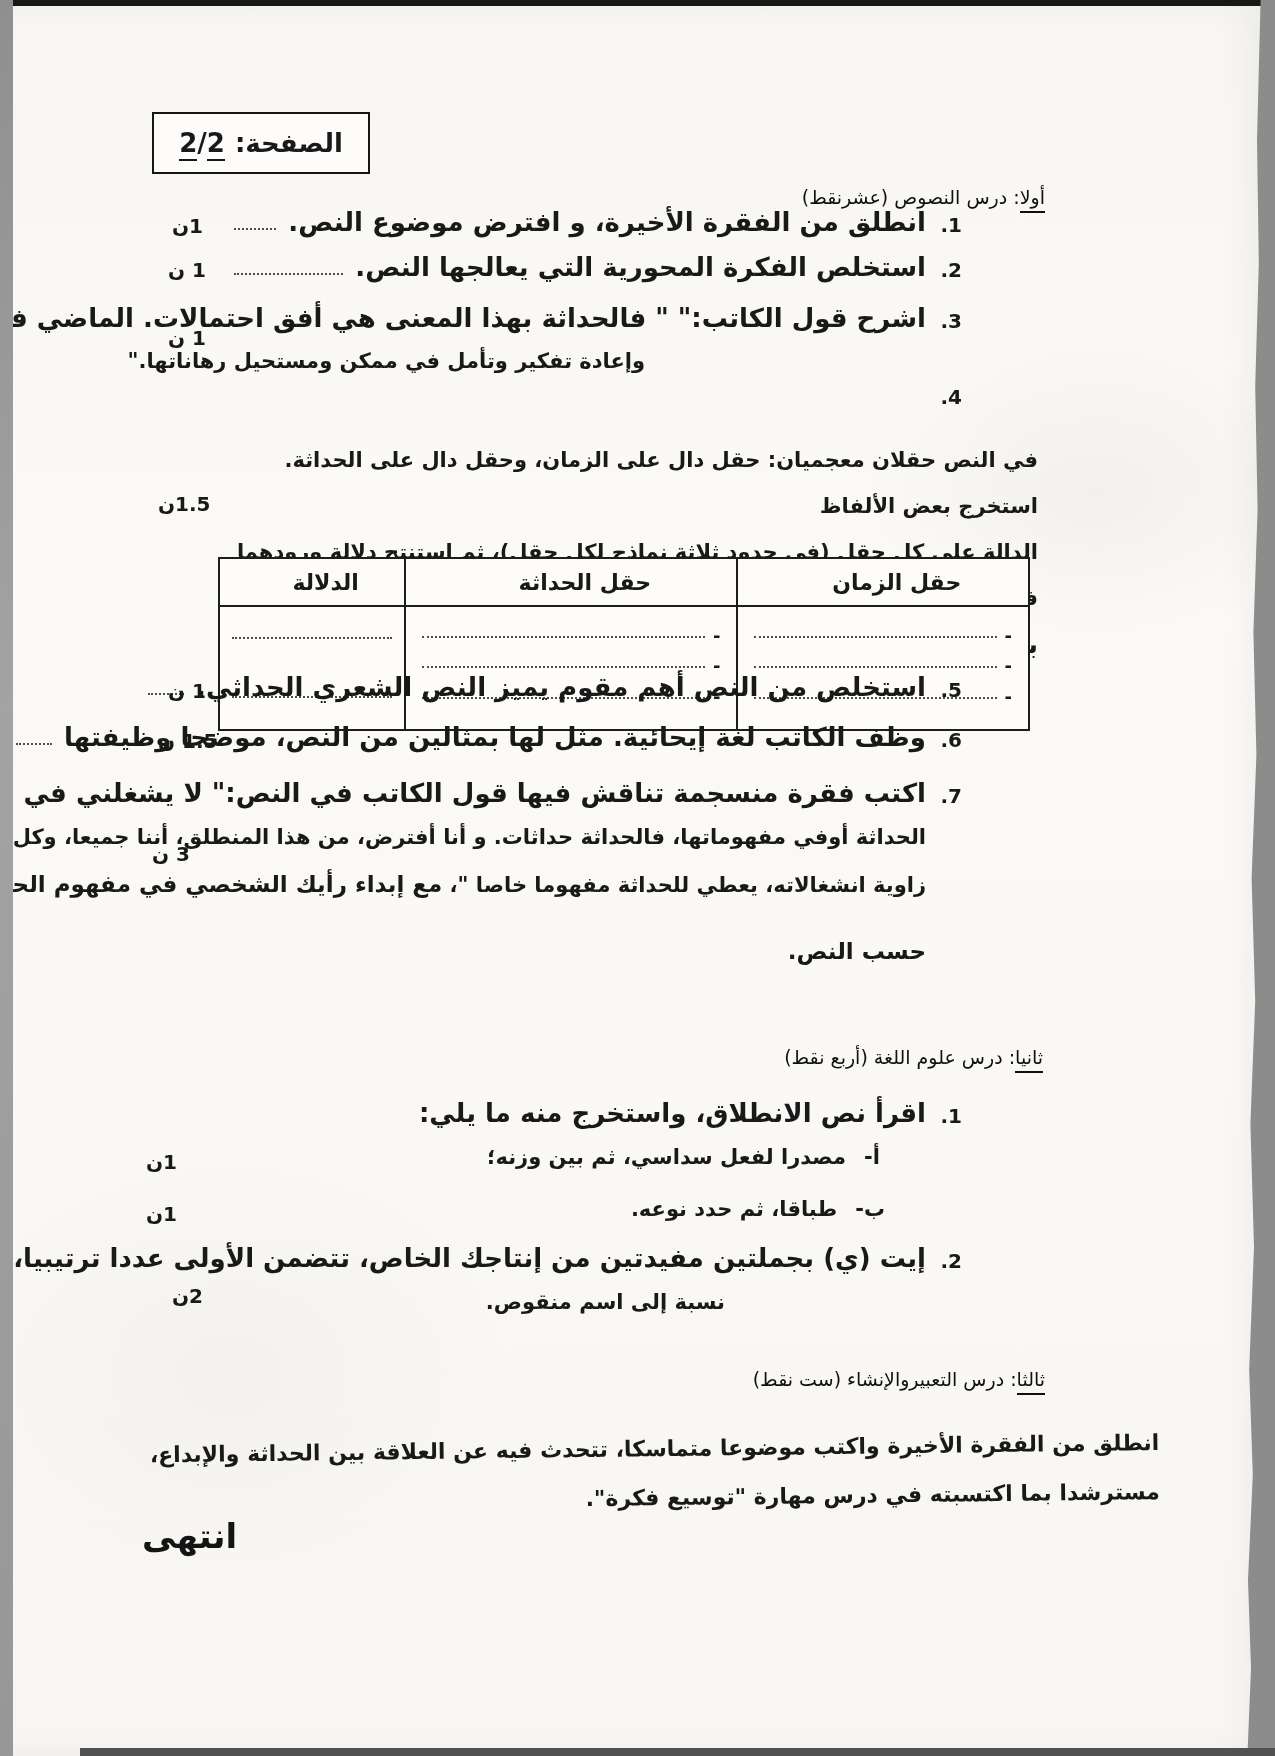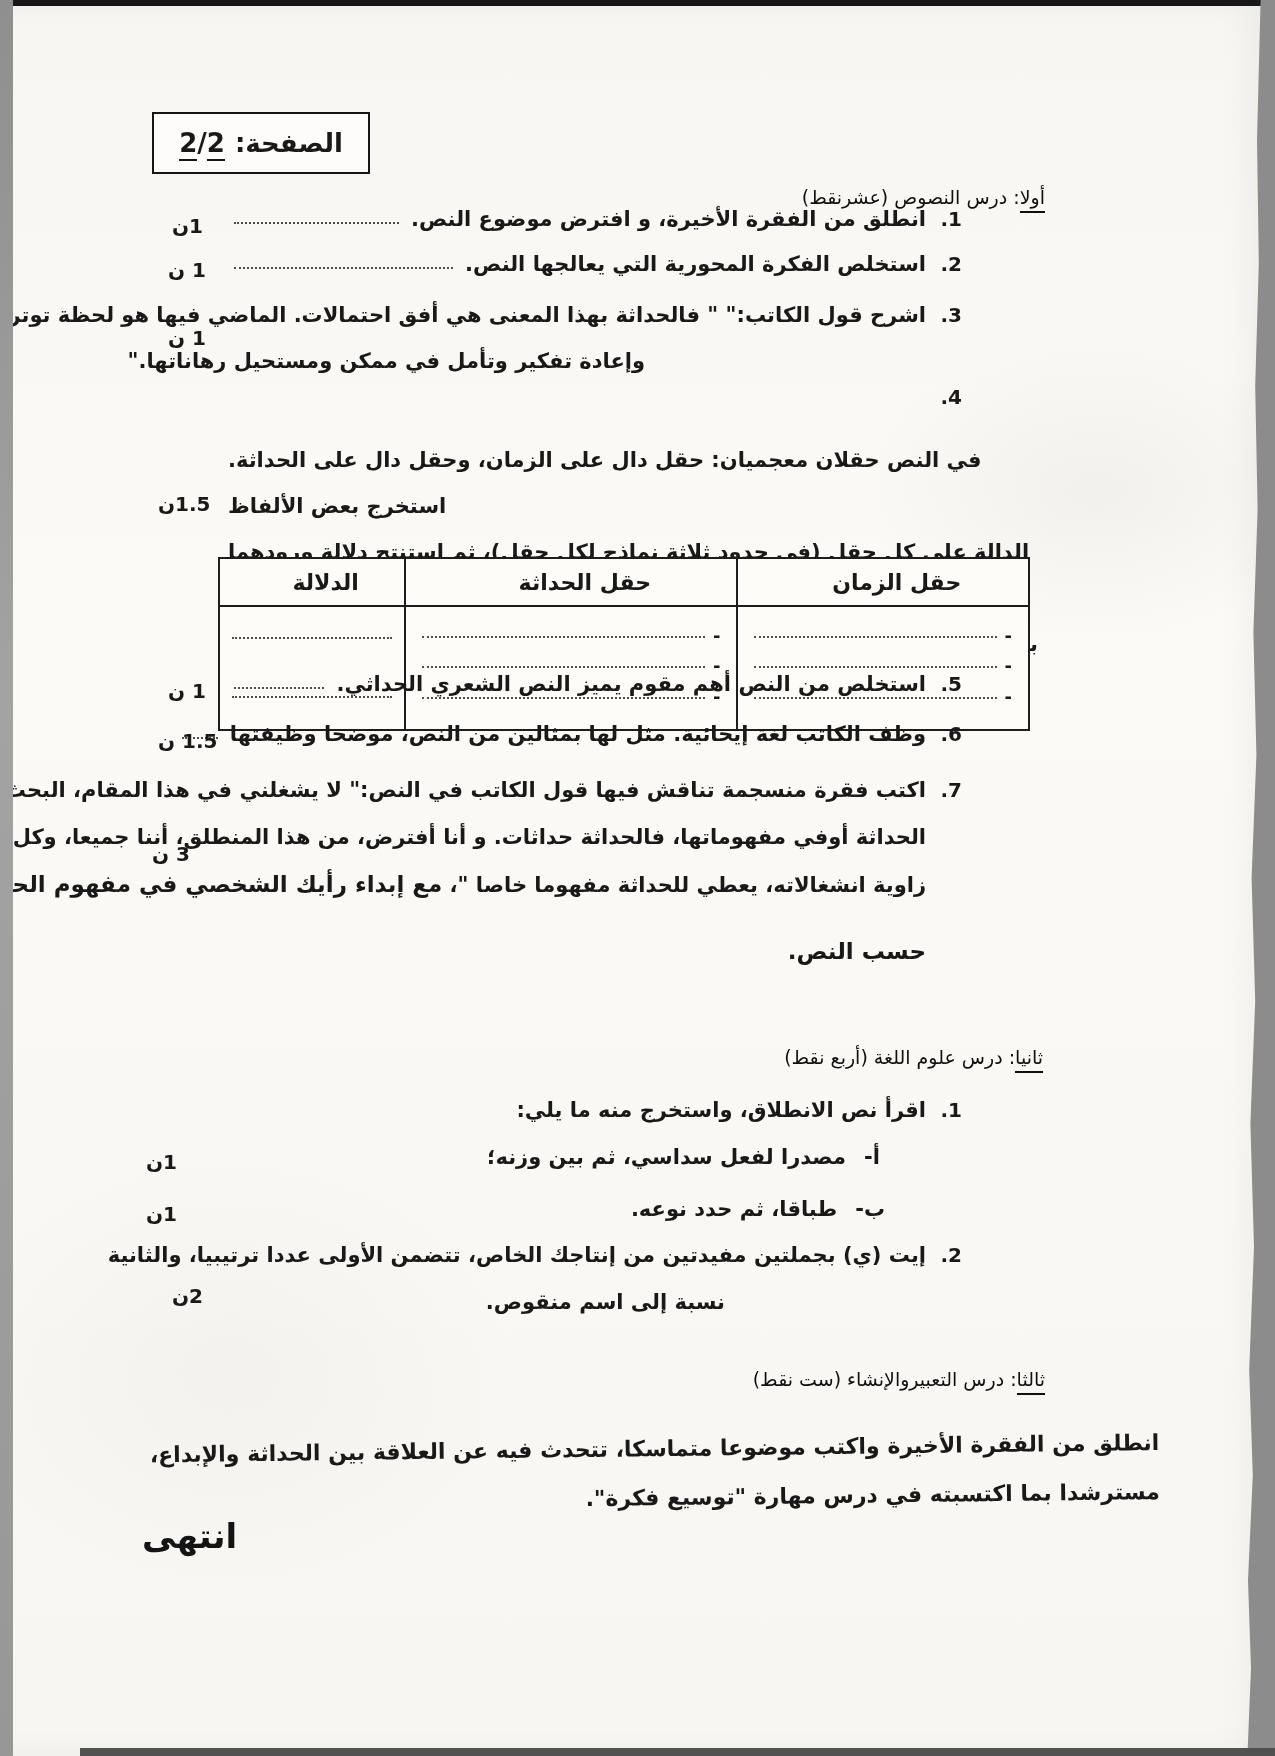--- a/index.html
+++ b/index.html
@@ -33,25 +33,25 @@
     border:2px solid #161616;display:flex;align-items:center;justify-content:center;
     gap:10px;font-size:26px;font-weight:700;background:#fdfcfa;padding:0 14px;
   }
   .pagebox .u{border-bottom:2px solid #161616;padding-bottom:1px;}
 
   .s-head{position:absolute;font-size:19px;font-weight:400;color:#101010;white-space:nowrap;}
   .s-head .u2{border-bottom:2.5px solid #101010;padding-bottom:3px;}
 
   .qrow{position:absolute;right:313px;left:230px;display:flex;align-items:flex-end;}
   .qnum{font-size:20px;font-weight:700;min-width:36px;flex:0 0 auto;}
-  .qtext{font-size:21px;font-weight:700;white-space:nowrap;flex:0 0 auto;}
+  .qtext{font-size:26px;font-weight:700;white-space:nowrap;flex:0 0 auto;}
   .leader{flex:1 1 auto;min-width:36px;border-bottom:2px dotted #4c4c4c;height:2px;
     margin:0 12px 7px 4px;}
   .qline{position:absolute;font-size:21px;font-weight:700;white-space:nowrap;}
-  .qpara{position:absolute;font-size:21px;font-weight:700;line-height:46px;text-align:left;}
+  .qpara{position:absolute;font-size:21px;font-weight:700;line-height:46px;text-align:right;}
   .emph{font-size:23px;font-weight:800;}
   .mark{position:absolute;font-size:20px;font-weight:700;white-space:nowrap;}
 
   
   .xtable{position:absolute;top:557px;right:245px;width:812px;border-collapse:collapse;
     background:#fdfcf9;}
   .xtable,.xtable th,.xtable td{border:2.5px solid #1d1d1d;}
   .xtable th{height:44px;font-size:22px;font-weight:800;text-align:center;padding-left:28px;}
   .xtable td{height:122px;vertical-align:top;padding:0;}
   .cellwrap{display:flex;flex-direction:column;justify-content:space-evenly;height:118px;

